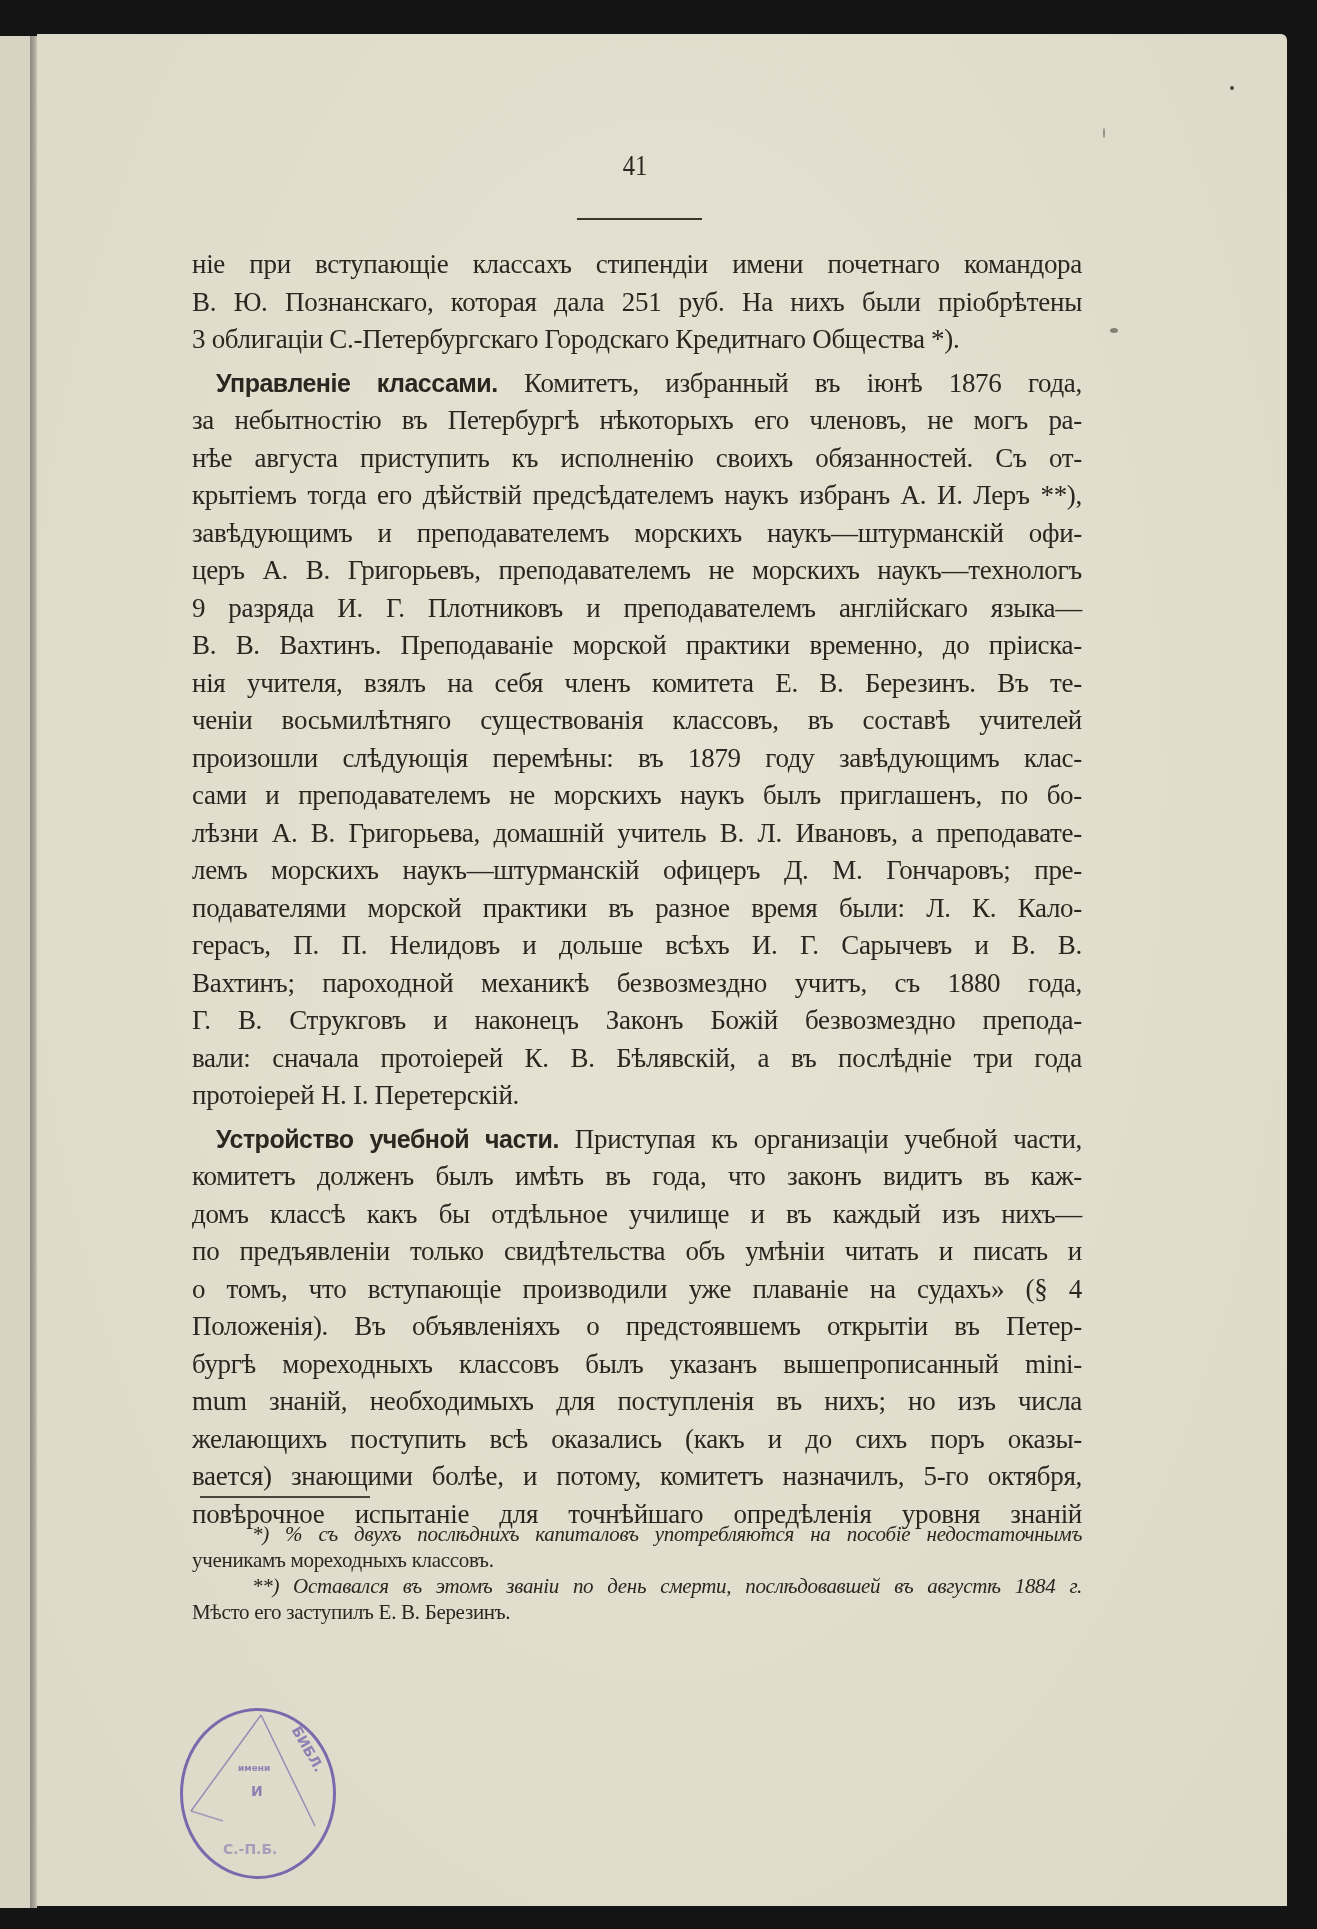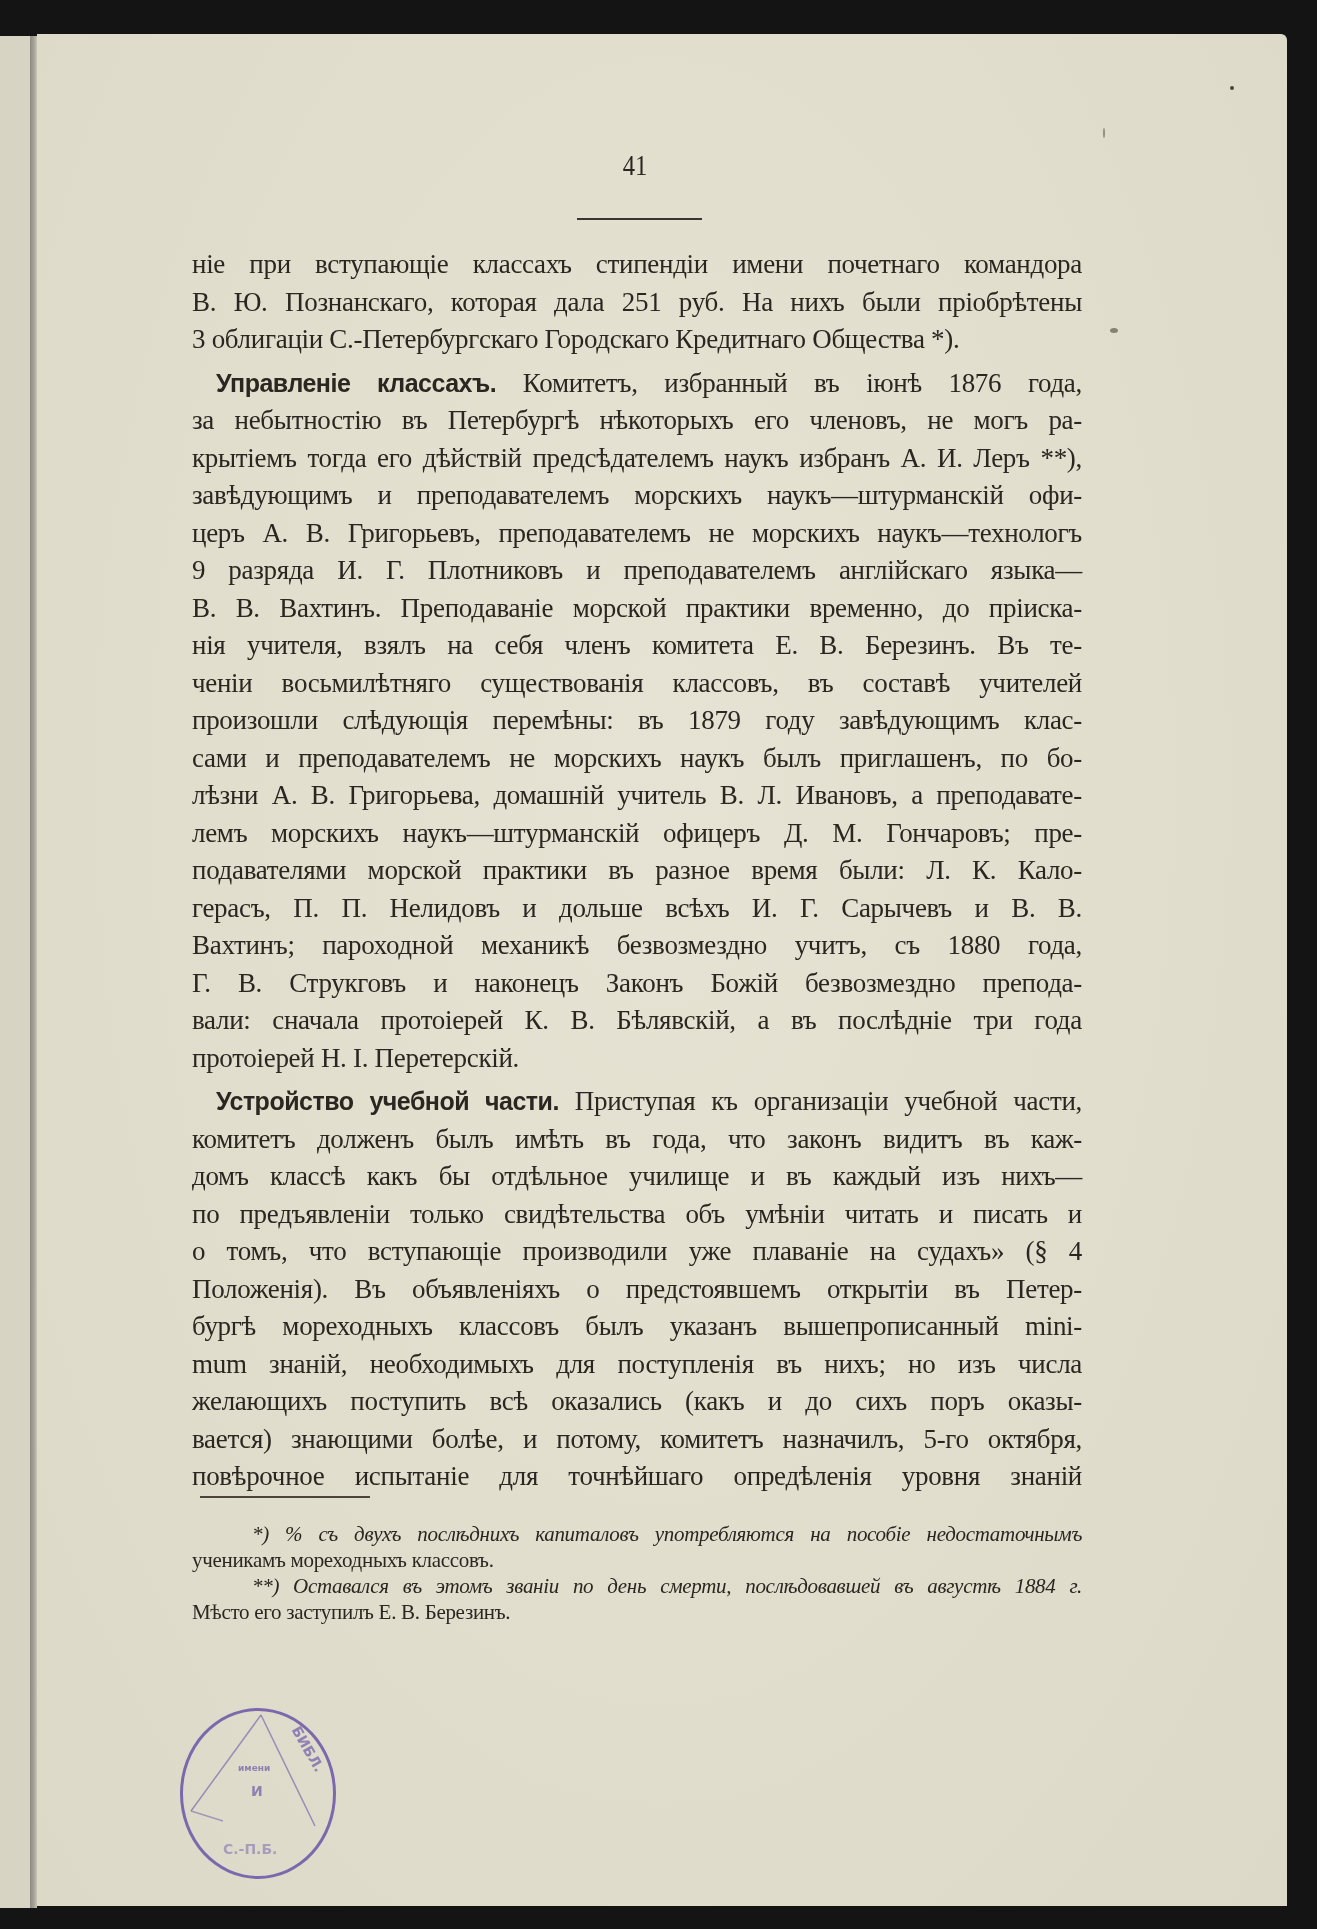--- a/index.html
+++ b/index.html
@@ -88,24 +88,25 @@
 <div class="page-number-rule"></div>
 
 <div class="text-block">
 
   <div class="line">ніе при вступающіе классахъ стипендіи имени почетнаго командора</div>
   <div class="line">В. Ю. Познанскаго, которая дала 251 руб. На нихъ были пріобрѣтены</div>
   <div class="line last">3 облигаціи С.-Петербургскаго Городскаго Кредитнаго Общества *).</div>
   <div class="gap"></div>
 
   <div class="line indent">
-    <span class="heading">Управленіе классахъ.</span>
+    <span class="heading">Управленіе классами.</span>
     <span>Комитетъ, избранный въ іюнѣ 1876 года,</span>
   </div>
   <div class="line">за небытностію въ Петербургѣ нѣкоторыхъ его членовъ, не могъ ра-</div>
+  <div class="line">нѣе августа приступить къ исполненію своихъ обязанностей. Съ от-</div>
   <div class="line">крытіемъ тогда его дѣйствій предсѣдателемъ наукъ избранъ А. И. Леръ **),</div>
   <div class="line">завѣдующимъ и преподавателемъ морскихъ наукъ—штурманскій офи-</div>
   <div class="line">церъ А. В. Григорьевъ, преподавателемъ не морскихъ наукъ—технологъ</div>
   <div class="line">9 разряда И. Г. Плотниковъ и преподавателемъ англійскаго языка—</div>
   <div class="line">В. В. Вахтинъ. Преподаваніе морской практики временно, до пріиска-</div>
   <div class="line">нія учителя, взялъ на себя членъ комитета Е. В. Березинъ. Въ те-</div>
   <div class="line">ченіи восьмилѣтняго существованія классовъ, въ составѣ учителей</div>
   <div class="line">произошли слѣдующія перемѣны: въ 1879 году завѣдующимъ клас-</div>
   <div class="line">сами и преподавателемъ не морскихъ наукъ былъ приглашенъ, по бо-</div>
   <div class="line">лѣзни А. В. Григорьева, домашній учитель В. Л. Ивановъ, а преподавате-</div>

